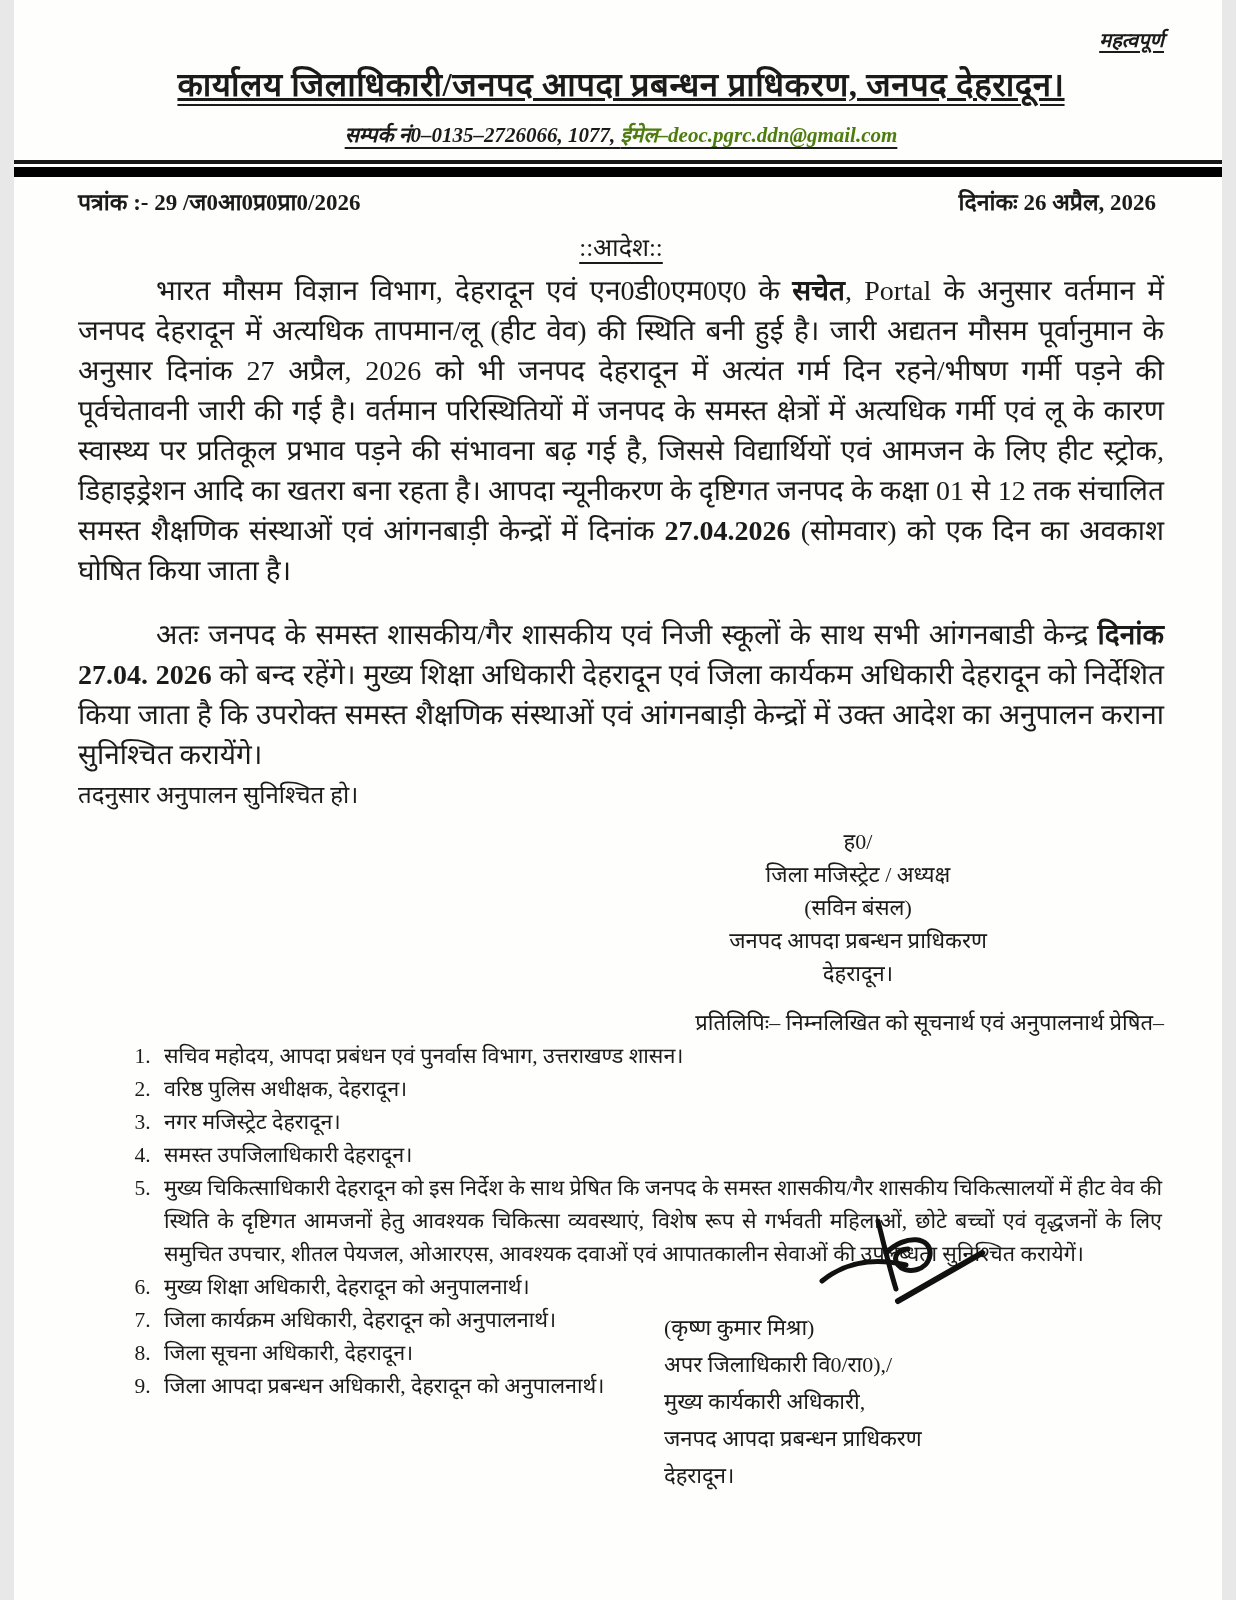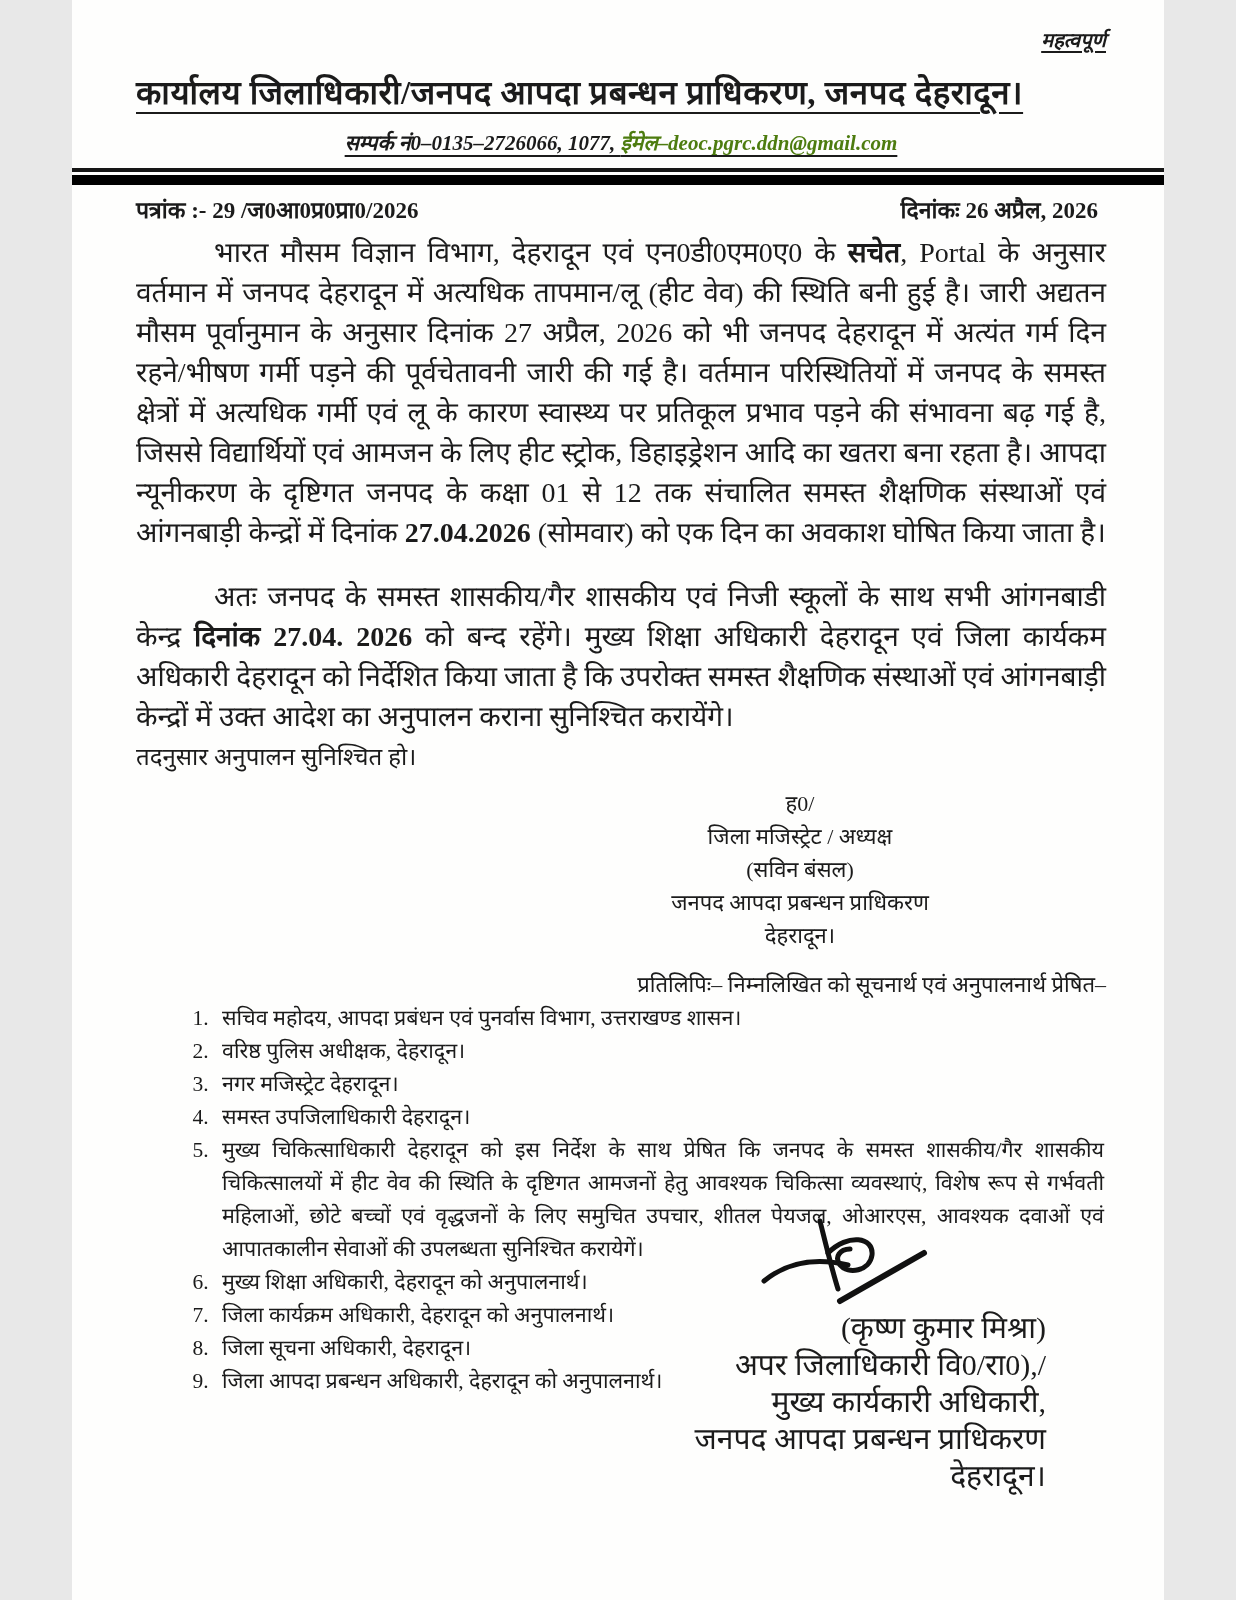--- a/index.html
+++ b/index.html
@@ -1,39 +1,41 @@
 <!DOCTYPE html>
 <html lang="hi"><head>
 <meta charset="utf-8">
 <style>
   html,body{margin:0;padding:0;background:#e8e8e8;}
   .page{
     position:relative;
-    width:1092px;height:1600px;
+    width:1208px;height:1600px;
     margin:0 auto;
     background:#fefefd;
     color:#1b1b1b;
     font-family:"Liberation Serif","DejaVu Serif",serif;
     overflow:hidden;
     box-sizing:border-box;
     padding:26px 58px 0 64px;
   }
   .importance{
     text-align:right;
     font-size:20px;
     font-style:italic;
     font-weight:bold;
     text-decoration:underline;
     text-underline-offset:4px;
   }
   .office-title{
-    margin-top:16px;
+    margin-top:8px;
+    text-align:center;
     font-size:33px;
     font-weight:bold;
     letter-spacing:.5px;
+    text-decoration:underline;
   }
   .office-title span{
     text-decoration:underline;
     text-decoration-thickness:2px;
     text-underline-offset:8px;
   }
   .contact-line{
     margin-top:14px;
     text-align:center;
     font-size:21px;
@@ -105,22 +107,22 @@
   .copy-list li{
     padding-left:8px;
     text-align:justify;
   }
   .copy-list li.wide{padding-right:2px;}
   .sig-block-2{
     position:absolute;
     top:1215px;
     right:118px;
     width:440px;
-    text-align:right;
-    font-size:30px;
+    text-align:left;
+    font-size:22px;
     line-height:37px;
   }
   .signature-svg{
     display:block;
     margin:0 auto 2px 150px;
   }
 </style>
 </head>
 <body>
 
@@ -142,20 +144,23 @@
     <div class="thin"></div>
     <div class="gap"></div>
     <div class="thick"></div>
   </div>
 
   <div class="ref-row">
     <span class="letter-no">पत्रांक :- 29 /ज0आ0प्र0प्रा0/2026</span>
     <span class="date">दिनांकः 26 अप्रैल, 2026</span>
   </div>
 
+  <div class="order-heading">
+    <span>::आदेश::</span>
+  </div>
 
   <p class="body-para"><span>भारत मौसम विज्ञान विभाग, देहरादून एवं एन0डी0एम0ए0 के </span><span class="bold">सचेत</span><span>, </span><span class="latin">Portal</span><span> के अनुसार वर्तमान में जनपद देहरादून में अत्यधिक तापमान/लू (हीट वेव) की स्थिति बनी हुई है। जारी अद्यतन मौसम पूर्वानुमान के अनुसार दिनांक 27 अप्रैल, 2026 को भी जनपद देहरादून में अत्यंत गर्म दिन रहने/भीषण गर्मी पड़ने की पूर्वचेतावनी जारी की गई है। वर्तमान परिस्थितियों में जनपद के समस्त क्षेत्रों में अत्यधिक गर्मी एवं लू के कारण स्वास्थ्य पर प्रतिकूल प्रभाव पड़ने की संभावना बढ़ गई है, जिससे विद्यार्थियों एवं आमजन के लिए हीट स्ट्रोक, डिहाइड्रेशन आदि का खतरा बना रहता है। आपदा न्यूनीकरण के दृष्टिगत जनपद के कक्षा 01 से 12 तक संचालित समस्त शैक्षणिक संस्थाओं एवं आंगनबाड़ी केन्द्रों में दिनांक </span><span class="bold">27.04.2026</span><span> (सोमवार) को एक दिन का अवकाश घोषित किया जाता है।</span></p>
 
   <p class="body-para second"><span>अतः जनपद के समस्त शासकीय/गैर शासकीय एवं निजी स्कूलों के साथ सभी आंगनबाडी केन्द्र </span><span class="bold">दिनांक 27.04. 2026</span><span> को बन्द रहेंगे। मुख्य शिक्षा अधिकारी देहरादून एवं जिला कार्यकम अधिकारी देहरादून को निर्देशित किया जाता है कि उपरोक्त समस्त शैक्षणिक संस्थाओं एवं आंगनबाड़ी केन्द्रों में उक्त आदेश का अनुपालन कराना सुनिश्चित करायेंगे।</span></p>
 
   <p class="closing-line">तदनुसार अनुपालन सुनिश्चित हो।</p>
 
   <div class="sig-block-1">
     <div>ह0/</div>
     <div>जिला मजिस्ट्रेट / अध्यक्ष</div>

